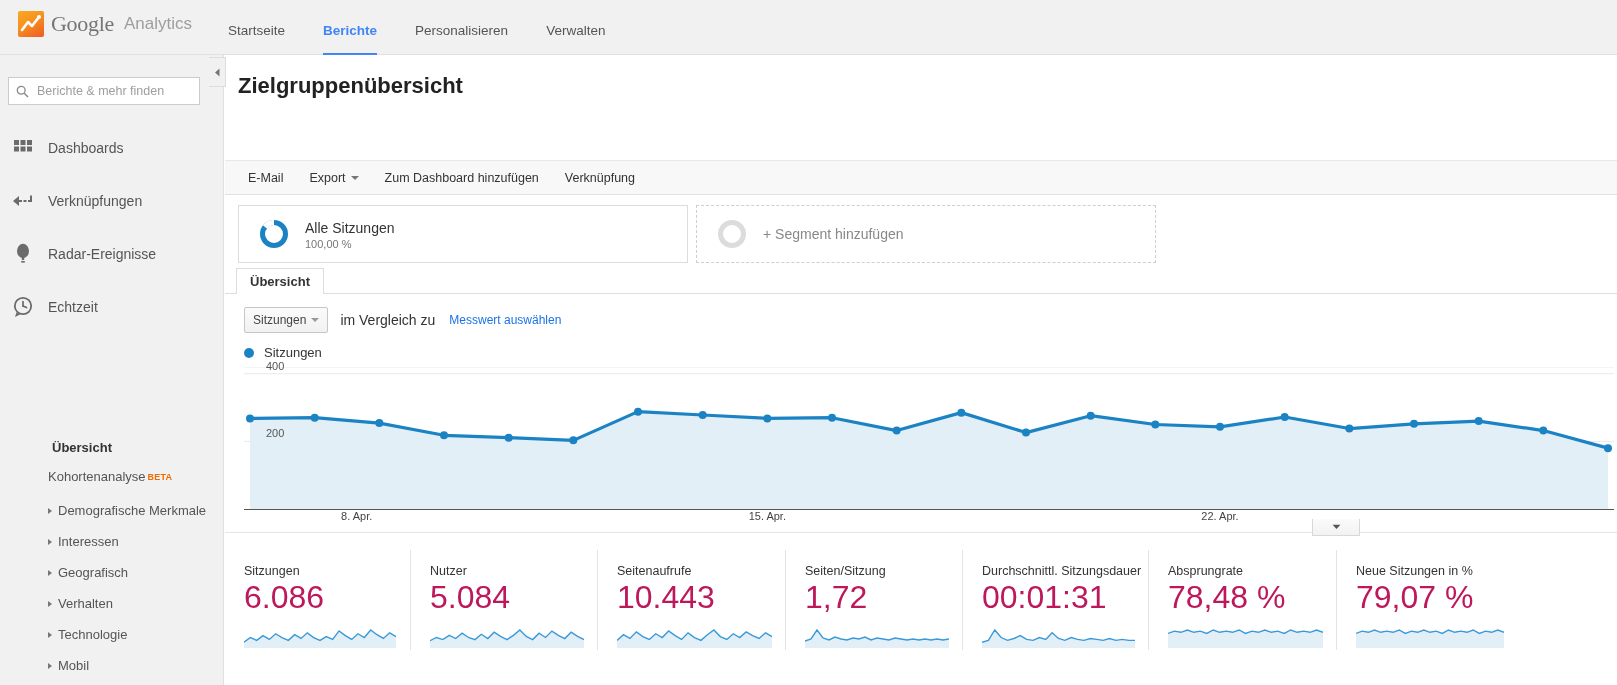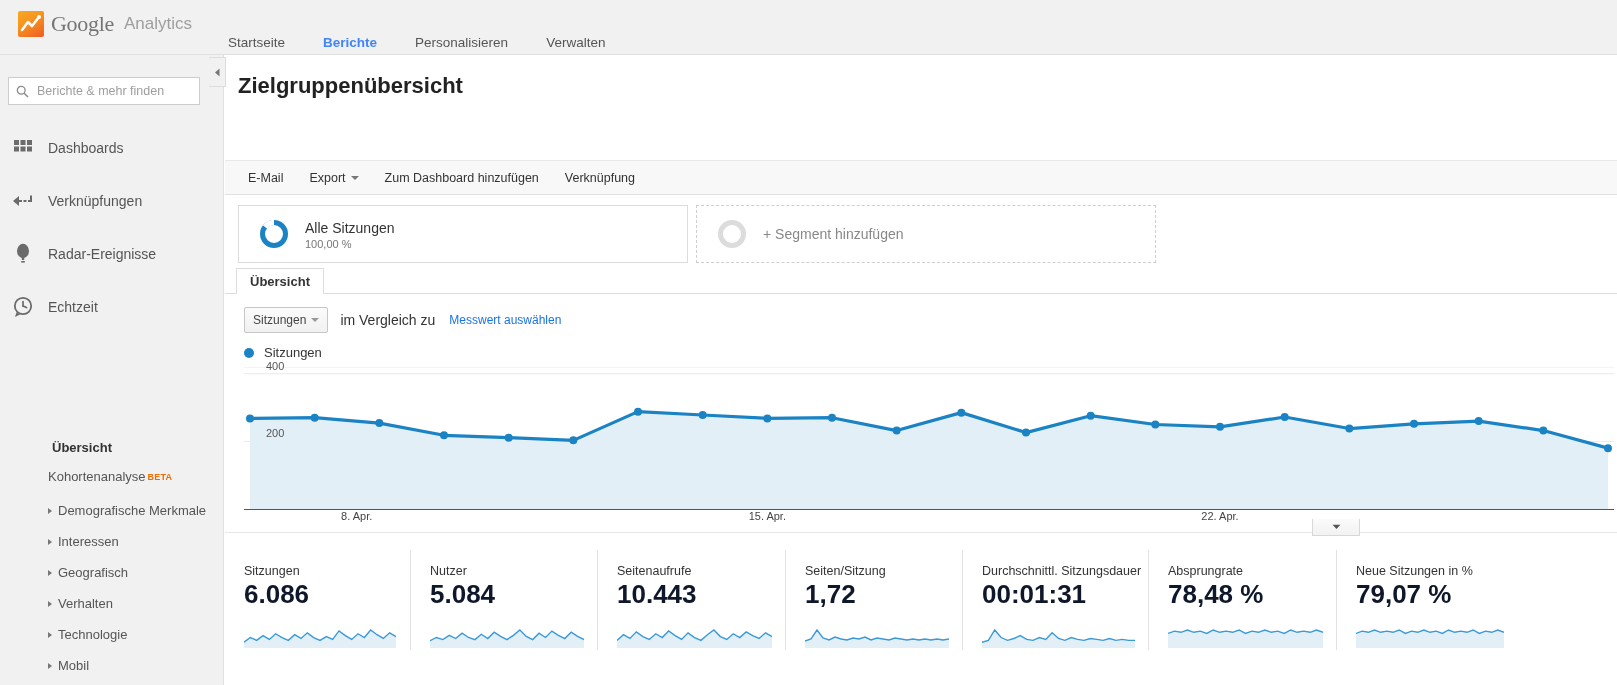--- a/index.html
+++ b/index.html
@@ -30,21 +30,21 @@
   }
   .logo-mark svg { position: absolute; left: 0; top: 0; }
   .logo-google {
     font-family: "Liberation Serif", serif;
     font-size: 22px; color: #757575; letter-spacing: -0.3px;
   }
   .logo-analytics {
     font-size: 17px; color: #9e9e9e; font-weight: 300; margin-left: 3px;
   }
   #topnav {
-    position: absolute; left: 228px; top: 16px; height: 55px;
+    position: absolute; left: 228px; top: 4px; height: 55px;
     display: flex; align-items: flex-start;
   }
   .topnav-item {
     position: relative;
     font-size: 13.5px; color: #555;
     padding: 19px 0 0 0; margin-right: 38px;
     cursor: pointer; white-space: nowrap;
   }
   .topnav-item.active { color: #4285f4; font-weight: bold; }
   .topnav-item.active::after {
@@ -250,21 +250,21 @@
     display: flex;
   }
   .card {
     position: relative;
     padding: 14px 0 0 0;
     border-left: 1px solid #e3e3e3;
   }
   .card:first-child { border-left: none; }
   .card-inner { padding-left: 19px; padding-right: 14px; }
   .card-label { font-size: 12.5px; color: #333; margin-bottom: 3px; white-space: nowrap; }
-  .card-value { font-size: 26px; color: #0f172a; font-weight: bold; white-space: nowrap; line-height: 1.05; }
+  .card-value { font-size: 32px; color: #be185d; font-weight: normal; white-space: nowrap; line-height: 1.05; }
   .card-spark { position: absolute; bottom: 2px; left: 19px; }
 </style>
 </head>
 <body>
 
 <div id="topbar">
   <div id="logo-wrap">
     <span class="logo-mark">
       <svg width="26" height="26" viewBox="0 0 26 26">
         <path d="M4 19 L10 11 L14 15 L21 6" stroke="#fff" stroke-width="2.6" fill="none" stroke-linecap="round" stroke-linejoin="round"></path>

